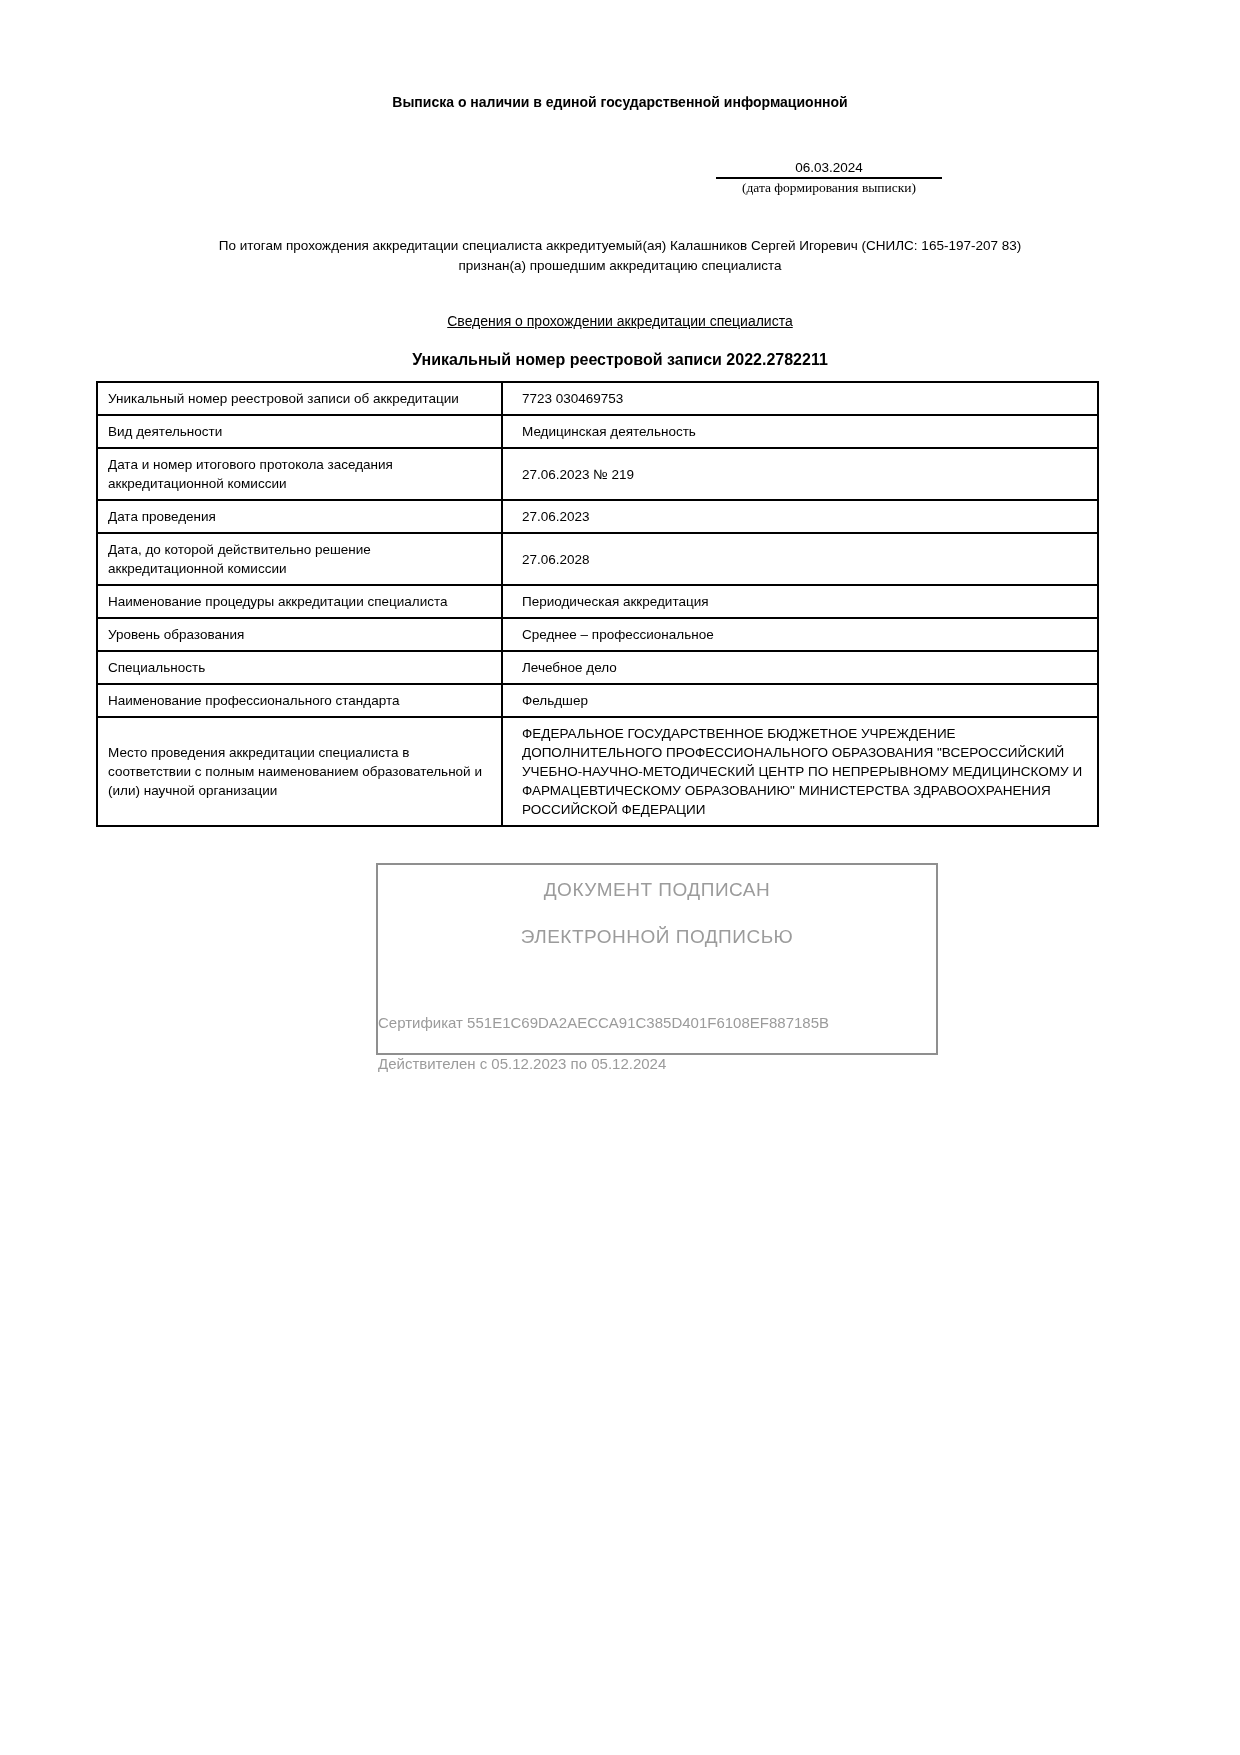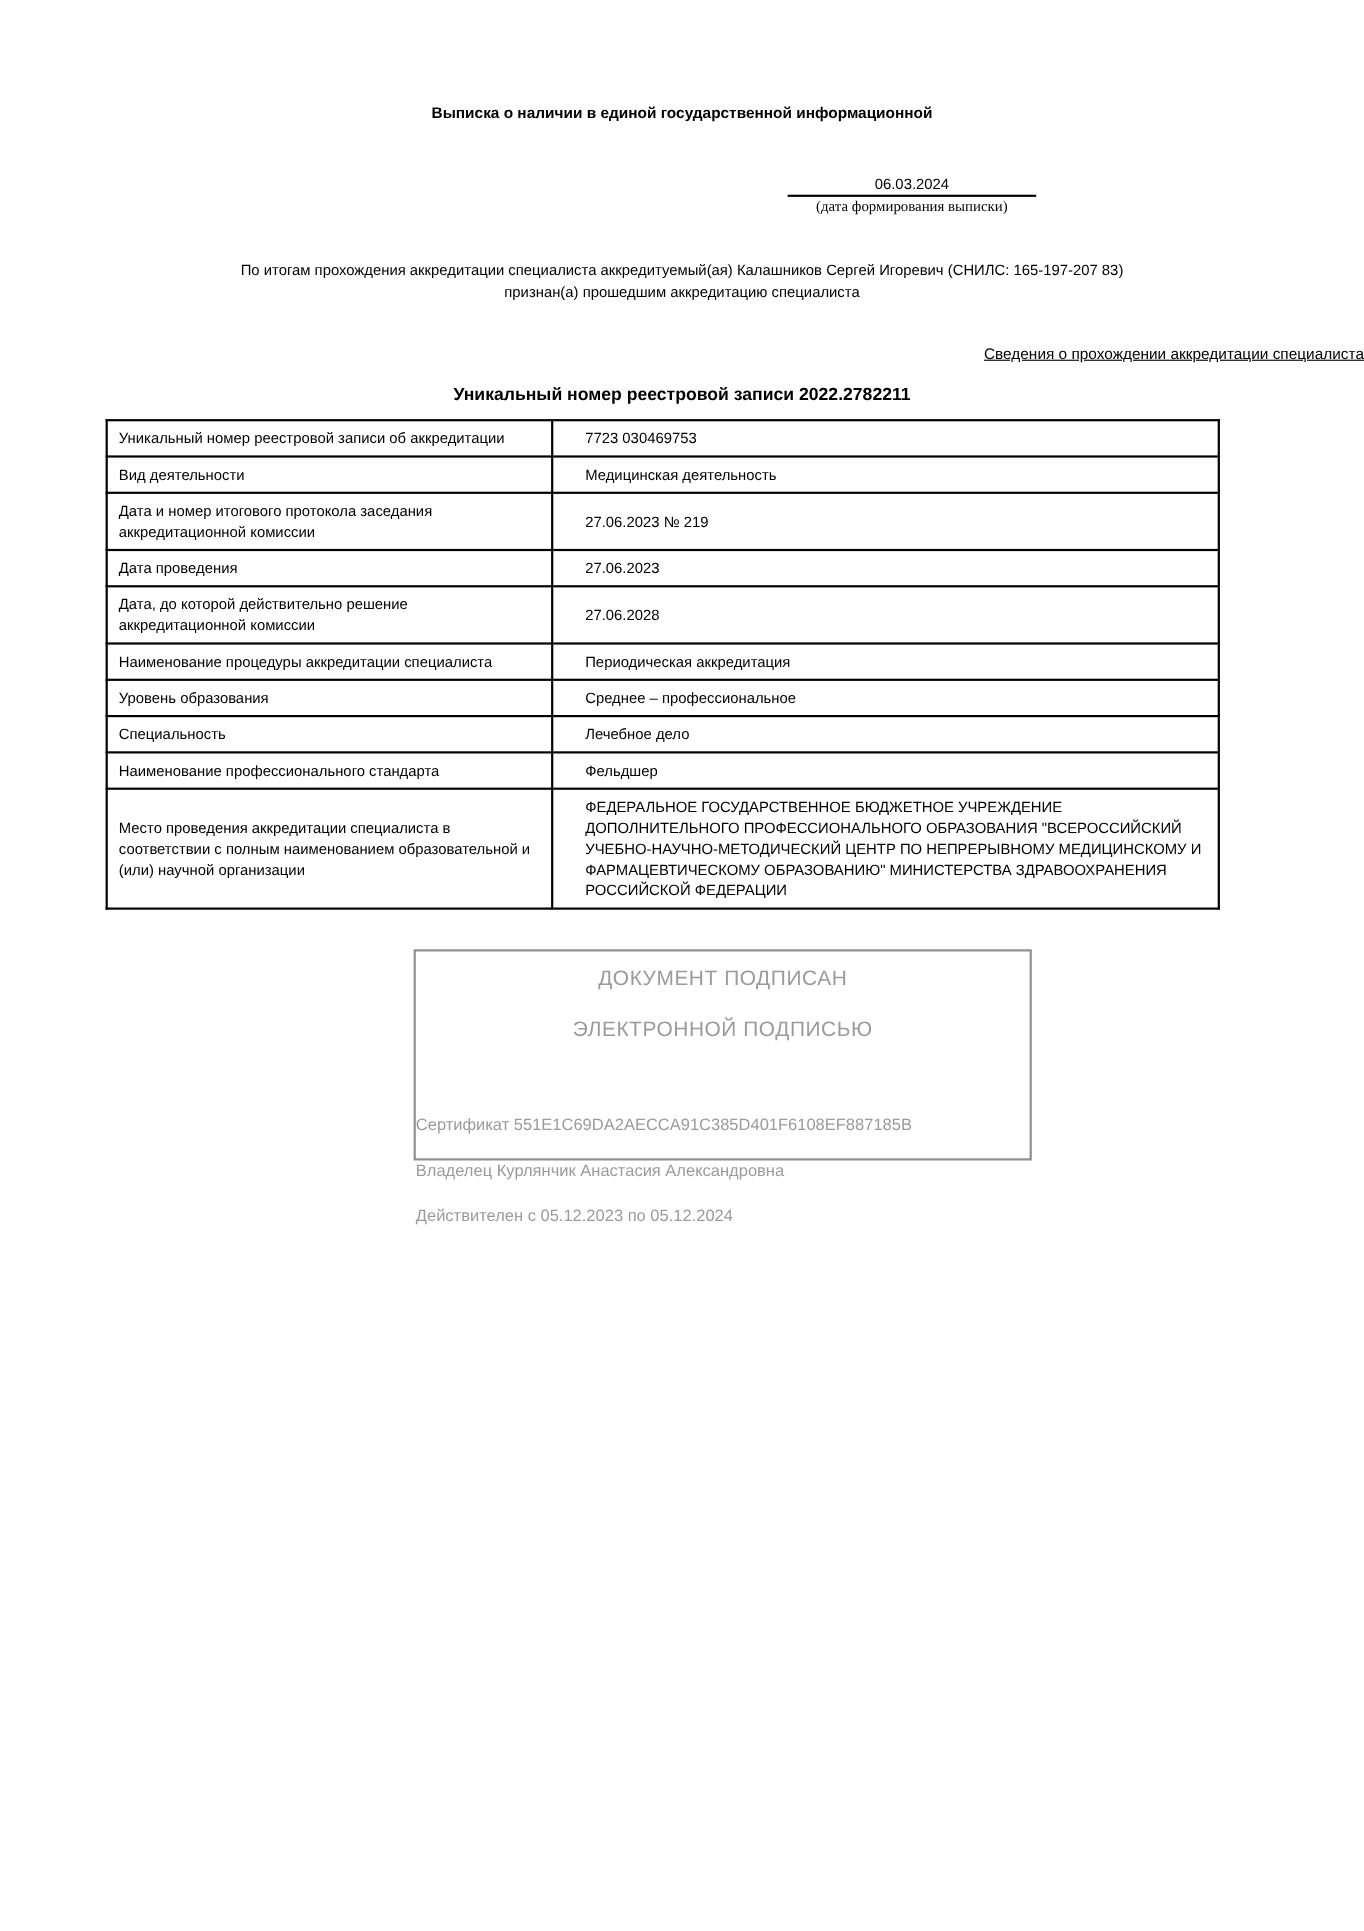--- a/index.html
+++ b/index.html
@@ -41,21 +41,21 @@
     font-family: Liberation Serif, serif;
   }
   .intro {
     margin-top: 39px;
     text-align: center;
     font-size: 13.5px;
     line-height: 20px;
   }
   .section-heading {
     margin-top: 37px;
-    text-align: right;
+    text-align: center;
     font-size: 14px;
     line-height: 17px;
     text-decoration: underline;
   }
   .record-heading {
     margin-top: 20px;
     text-align: center;
     font-size: 16px;
     line-height: 20px;
     font-weight: bold;
@@ -72,21 +72,21 @@
     line-height: 19px;
     vertical-align: middle;
     word-wrap: break-word;
   }
   .doc-table td.label {
     width: 379px;
     padding: 6px 14px 6px 10px;
   }
   .doc-table td.value {
     width: 561px;
-    padding: 6px 14px 6px 29px;
+    padding: 6px 14px 6px 19px;
   }
   .sig-box {
     box-sizing: border-box;
     width: 562px;
     height: 192px;
     margin-left: 376px;
     margin-top: 36px;
     border: 2px solid #8f8f8f;
     color: #9b9b9b;
   }
@@ -172,17 +172,16 @@
         <td class="label">Место проведения аккредитации специалиста в соответствии с полным наименованием образовательной и (или) научной организации</td>
         <td class="value">ФЕДЕРАЛЬНОЕ ГОСУДАРСТВЕННОЕ БЮДЖЕТНОЕ УЧРЕЖДЕНИЕ ДОПОЛНИТЕЛЬНОГО ПРОФЕССИОНАЛЬНОГО ОБРАЗОВАНИЯ "ВСЕРОССИЙСКИЙ УЧЕБНО-НАУЧНО-МЕТОДИЧЕСКИЙ ЦЕНТР ПО НЕПРЕРЫВНОМУ МЕДИЦИНСКОМУ И ФАРМАЦЕВТИЧЕСКОМУ ОБРАЗОВАНИЮ" МИНИСТЕРСТВА ЗДРАВООХРАНЕНИЯ РОССИЙСКОЙ ФЕДЕРАЦИИ</td>
       </tr>
     </tbody>
   </table>
 
   <div class="sig-box">
     <div class="sig-head sig-head-1">ДОКУМЕНТ ПОДПИСАН</div>
     <div class="sig-head sig-head-2">ЭЛЕКТРОННОЙ ПОДПИСЬЮ</div>
     <div class="sig-detail sig-cert">Сертификат 551E1C69DA2AECCA91C385D401F6108EF887185B</div>
-    <div class="sig-detail sig-owner">Владелец Курлянчик Анастасия Александровна</div>
     <div class="sig-detail sig-valid">Действителен с 05.12.2023 по 05.12.2024</div>
   </div>
 
 </div>
 
 </body></html>

